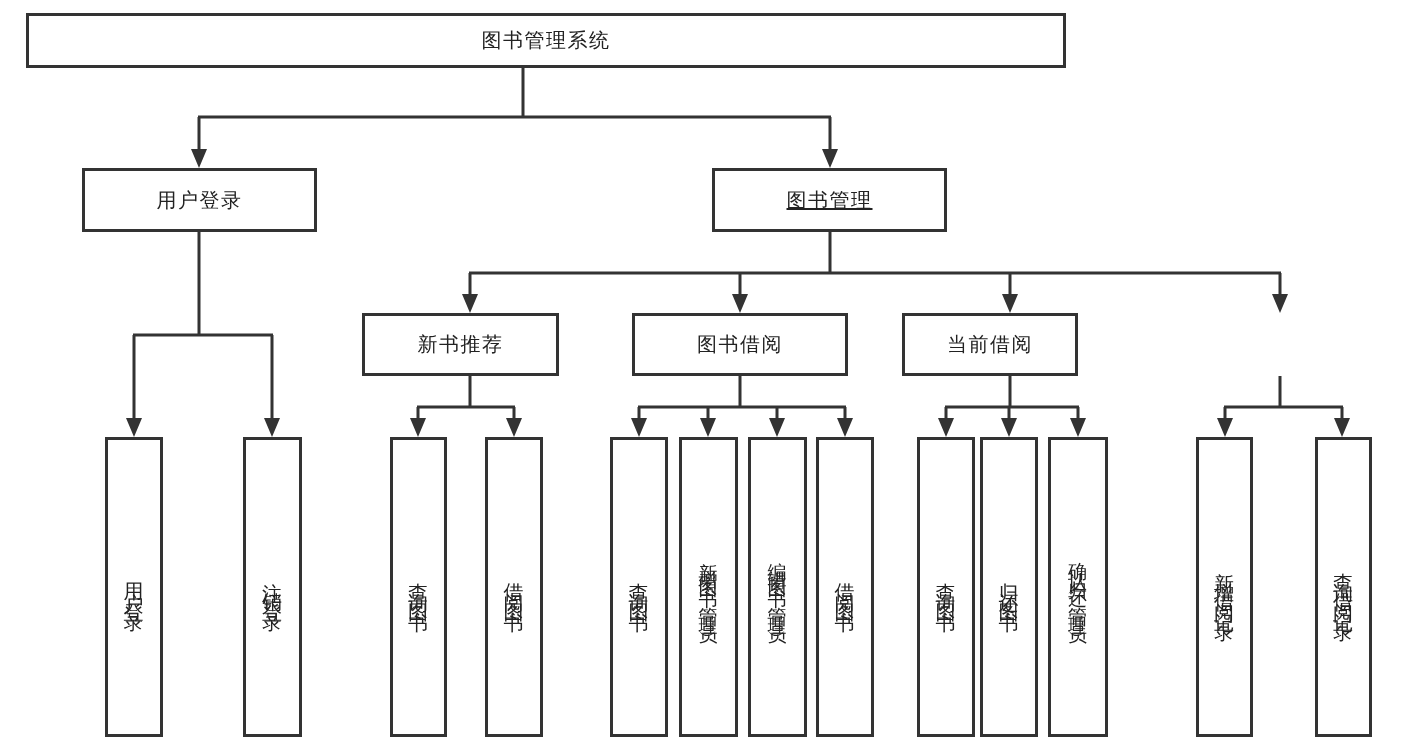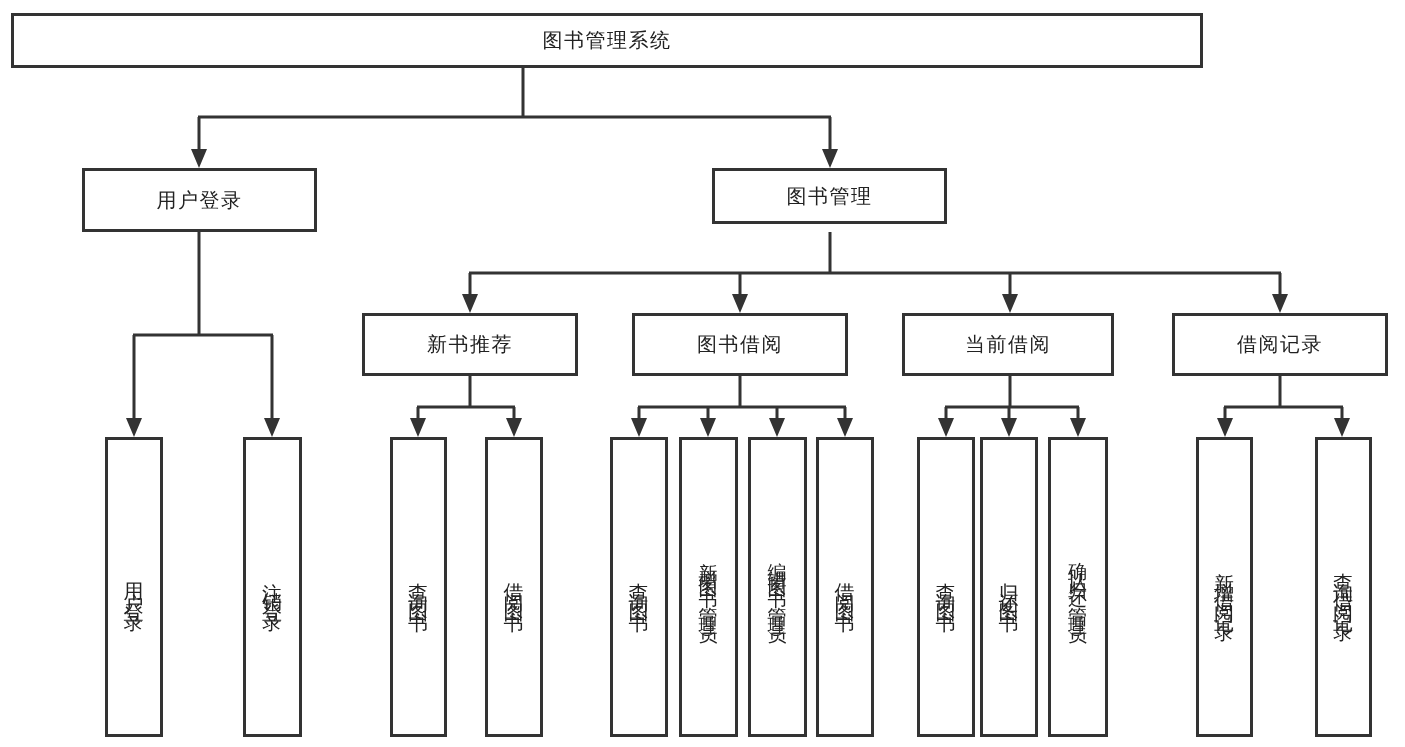--- a/index.html
+++ b/index.html
@@ -86,42 +86,39 @@
       M700 418 h16 L708 437 Z
       M769 418 h16 L777 437 Z
       M837 418 h16 L845 437 Z
       M938 418 h16 L946 437 Z
       M1001 418 h16 L1009 437 Z
       M1070 418 h16 L1078 437 Z
       M1217 418 h16 L1225 437 Z
       M1334 418 h16 L1342 437 Z"></path>
   </svg>
 
-  <div class="box" style="left:11px; top:13px; width:1192px; height:55px;">
+  <div class="box" style="left:26px; top:13px; width:1040px; height:55px;">
     <span class="htext">图书管理系统</span>
   </div>
 
   <div class="box" style="left:82px; top:168px; width:235px; height:64px;">
     <span class="htext">用户登录</span>
   </div>
-  <div class="box" style="left:712px; top:168px; width:235px; height:56px;">
+  <div class="box" style="left:712px; top:168px; width:235px; height:64px;text-decoration:underline;">
     <span class="htext">图书管理</span>
   </div>
 
-  <div class="box" style="left:362px; top:313px; width:216px; height:63px;text-align:right;">
+  <div class="box" style="left:362px; top:313px; width:197px; height:63px;text-align:right;">
     <span class="htext">新书推荐</span>
   </div>
   <div class="box" style="left:632px; top:313px; width:216px; height:63px;font-family:Liberation Serif, serif;">
     <span class="htext">图书借阅</span>
   </div>
-  <div class="box" style="left:902px; top:313px; width:212px; height:63px;">
+  <div class="box" style="left:902px; top:313px; width:176px; height:63px;">
     <span class="htext">当前借阅</span>
-  </div>
-  <div class="box" style="left:1172px; top:313px; width:216px; height:63px;">
-    <span class="htext">借阅记录</span>
   </div>
 
   <div class="box" style="left:105px; top:437px; width:58px; height:300px;">
     <span class="vtext">用户登录</span>
   </div>
   <div class="box" style="left:243px; top:437px; width:59px; height:300px;">
     <span class="vtext">注销登录</span>
   </div>
 
   <div class="box" style="left:390px; top:437px; width:57px; height:300px;">

